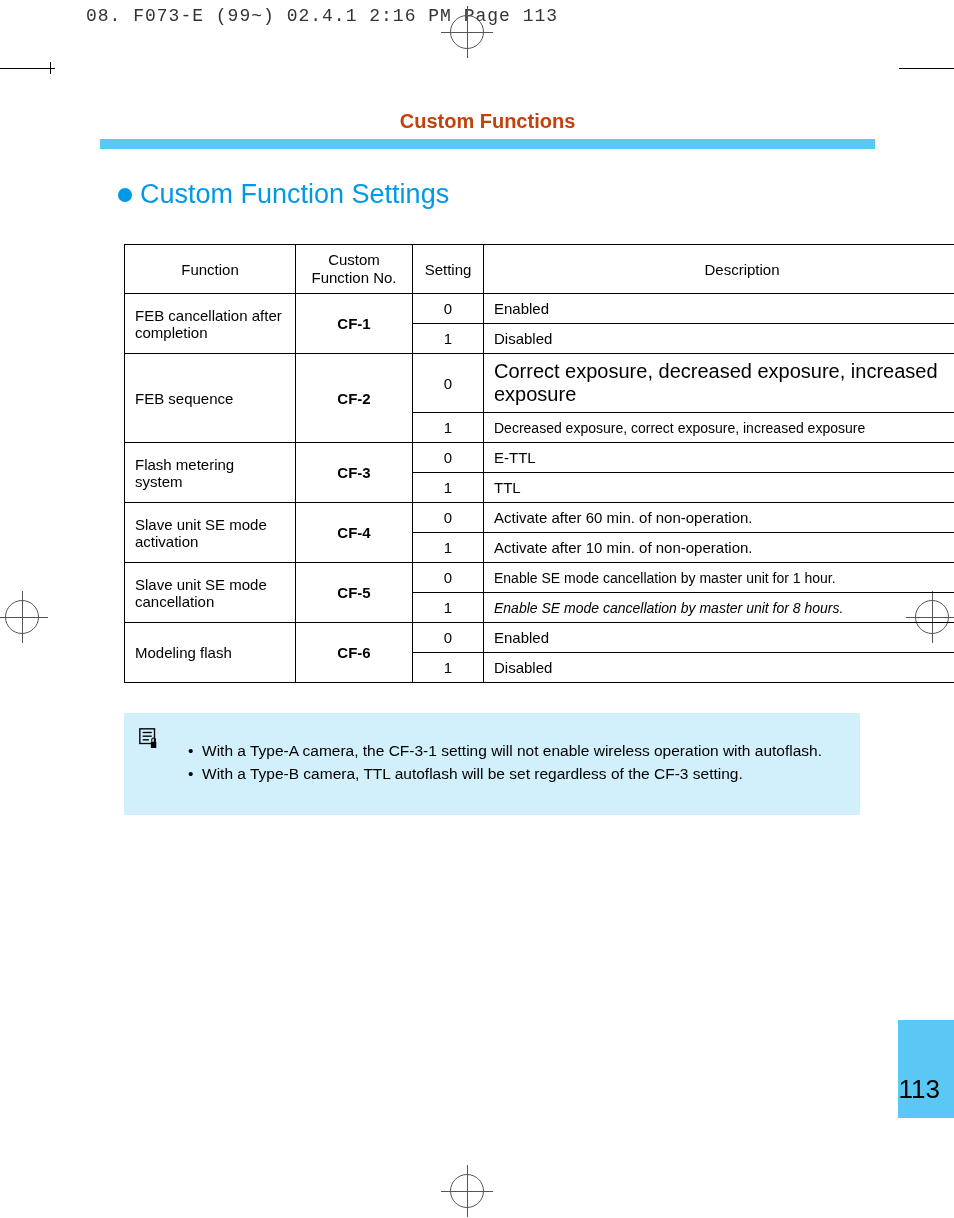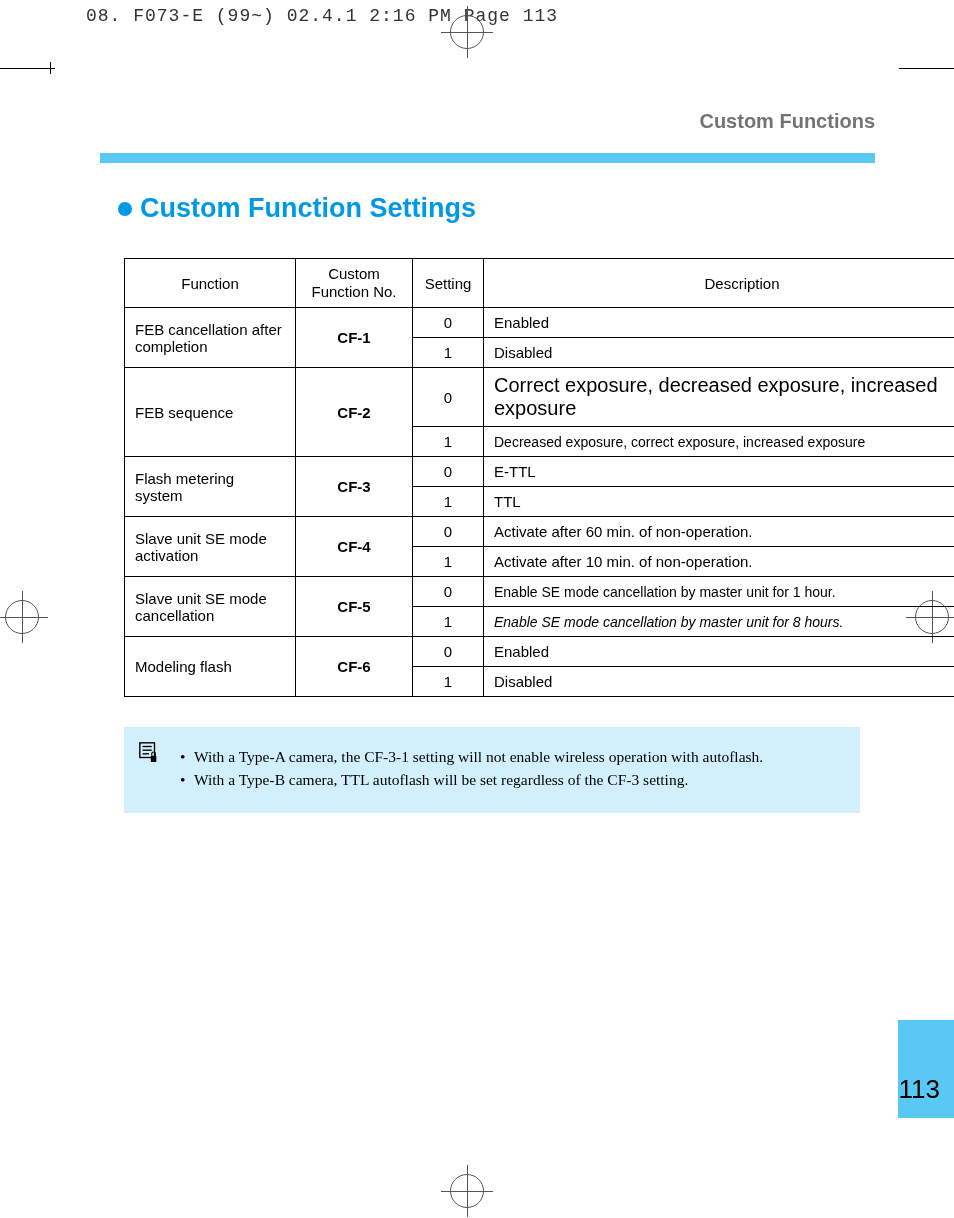--- a/index.html
+++ b/index.html
@@ -22,35 +22,35 @@
 .reg-right { position: absolute; top: 600px; right: 5px; }
 .reg-circle { width: 32px; height: 32px; border: 1px solid #555; border-radius: 50%; position: relative; }
 .reg-circle::before { content: ""; position: absolute; left: 50%; top: -10px; width: 1px; height: 52px; background: #555; }
 .reg-circle::after { content: ""; position: absolute; top: 50%; left: -10px; height: 1px; width: 52px; background: #555; }
 .page {
   position: absolute;
   left: 100px;
   top: 110px;
   width: 775px;
 }
-.section-header { font-weight: bold; font-size: 20px; color: #737373; text-align: right; padding-bottom: 20px; }
+.section-header { font-weight: bold; font-size: 20px; color: #c2410c; text-align: center; padding-bottom: 6px; }
 .blue-bar { height: 10px; background: #5ac8f5; margin-bottom: 30px; }
-.main-title { color: #0099e6; font-size: 27px; font-weight: bold; margin: 0 0 34px 18px; }
+.main-title { color: #0099e6; font-size: 27px; font-weight: normal; margin: 0 0 34px 18px; }
 .bullet-dot { display: inline-block; width: 14px; height: 14px; background: #0099e6; border-radius: 50%; margin-right: 8px; vertical-align: 1px; }
 table.cf { border-collapse: collapse; width: 877px; margin-left: 24px; font-size: 15px; }
 table.cf th, table.cf td { border: 1px solid #000; padding: 6px 10px; }
 table.cf th { font-weight: normal; text-align: center; }
 table.cf td.function { width: 150px; }
 table.cf td.cfno { text-align: center; width: 96px; font-weight: bold; }
 table.cf td.setting { text-align: center; width: 50px; }
 table.cf td.desc { }
 .note-box { background: #d1f0fb; padding: 12px 18px 12px 14px; margin: 30px 0 0 24px; width: 704px; font-size: 15.5px; display: flex; }
 .note-icon { width: 24px; flex: 0 0 24px; margin-right: 10px; margin-top: 2px; }
 .note-icon svg { width: 22px; height: 22px; }
-.note-list { margin: 8px; padding: 0; list-style: none; flex: 1; font-family: Liberation Serif, serif; }
+.note-list { margin: 16px; padding: 0; list-style: none; flex: 1; }
 .note-list li { position: relative; padding-left: 14px; margin-bottom: 2px; line-height: 1.35; color: #000; text-align: justify; }
 .note-list li::before { content: "•"; position: absolute; left: 0; }
 .side-tab { position: absolute; right: 0; top: 1020px; width: 56px; height: 98px; background: #5ac8f5; }
 .page-num { position: absolute; right: 14px; top: 1074px; font-size: 26px; font-weight: normal; }
 </style>
 </head>
 <body>
 
 <div class="crop-mark-tl"></div>
 <div class="crop-mark-tl-v"></div>

